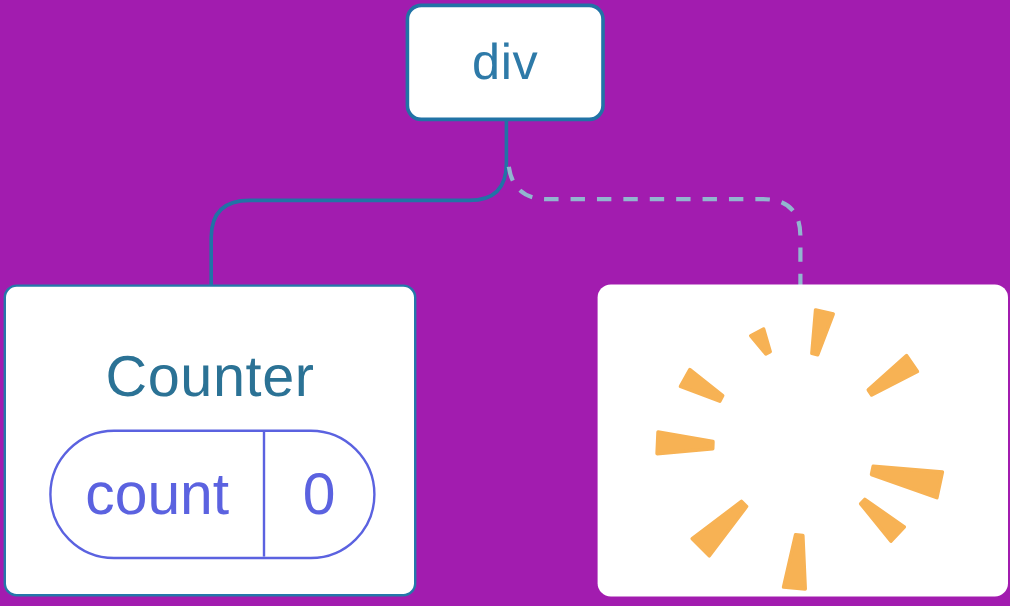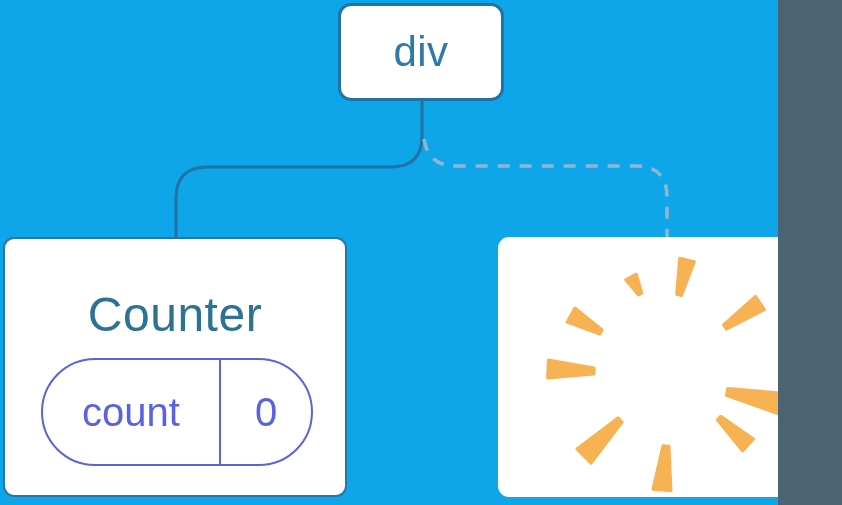--- a/index.html
+++ b/index.html
@@ -2,23 +2,23 @@
 <html><head>
 <meta charset="utf-8">
 <style>
   html, body {
     margin: 0;
     padding: 0;
     background: #4a6471;
   }
   .canvas {
     position: relative;
-    width: 778px;
+    width: 842px;
     height: 505px;
-    background: #0ea5e9;
+    background: #a21caf;
     overflow: hidden;
     font-family: "Liberation Sans", sans-serif;
   }
   .card {
     position: absolute;
     background: #ffffff;
     box-sizing: border-box;
   }
   .root-node {
     left: 338px;
@@ -59,21 +59,21 @@
     left: 36px;
     top: 119px;
     width: 268px;
     height: 104px;
     border: 2px solid #5b62e0;
     border-radius: 54px;
     display: flex;
     align-items: stretch;
     overflow: hidden;
     color: #5b62e0;
-    font-size: 40px;
+    font-size: 49px;
   }
   .state-key-cell {
     width: 176px;
     display: flex;
     align-items: center;
     justify-content: center;
   }
   .state-divider {
     width: 0;
     border-left: 2px solid #5b62e0;

